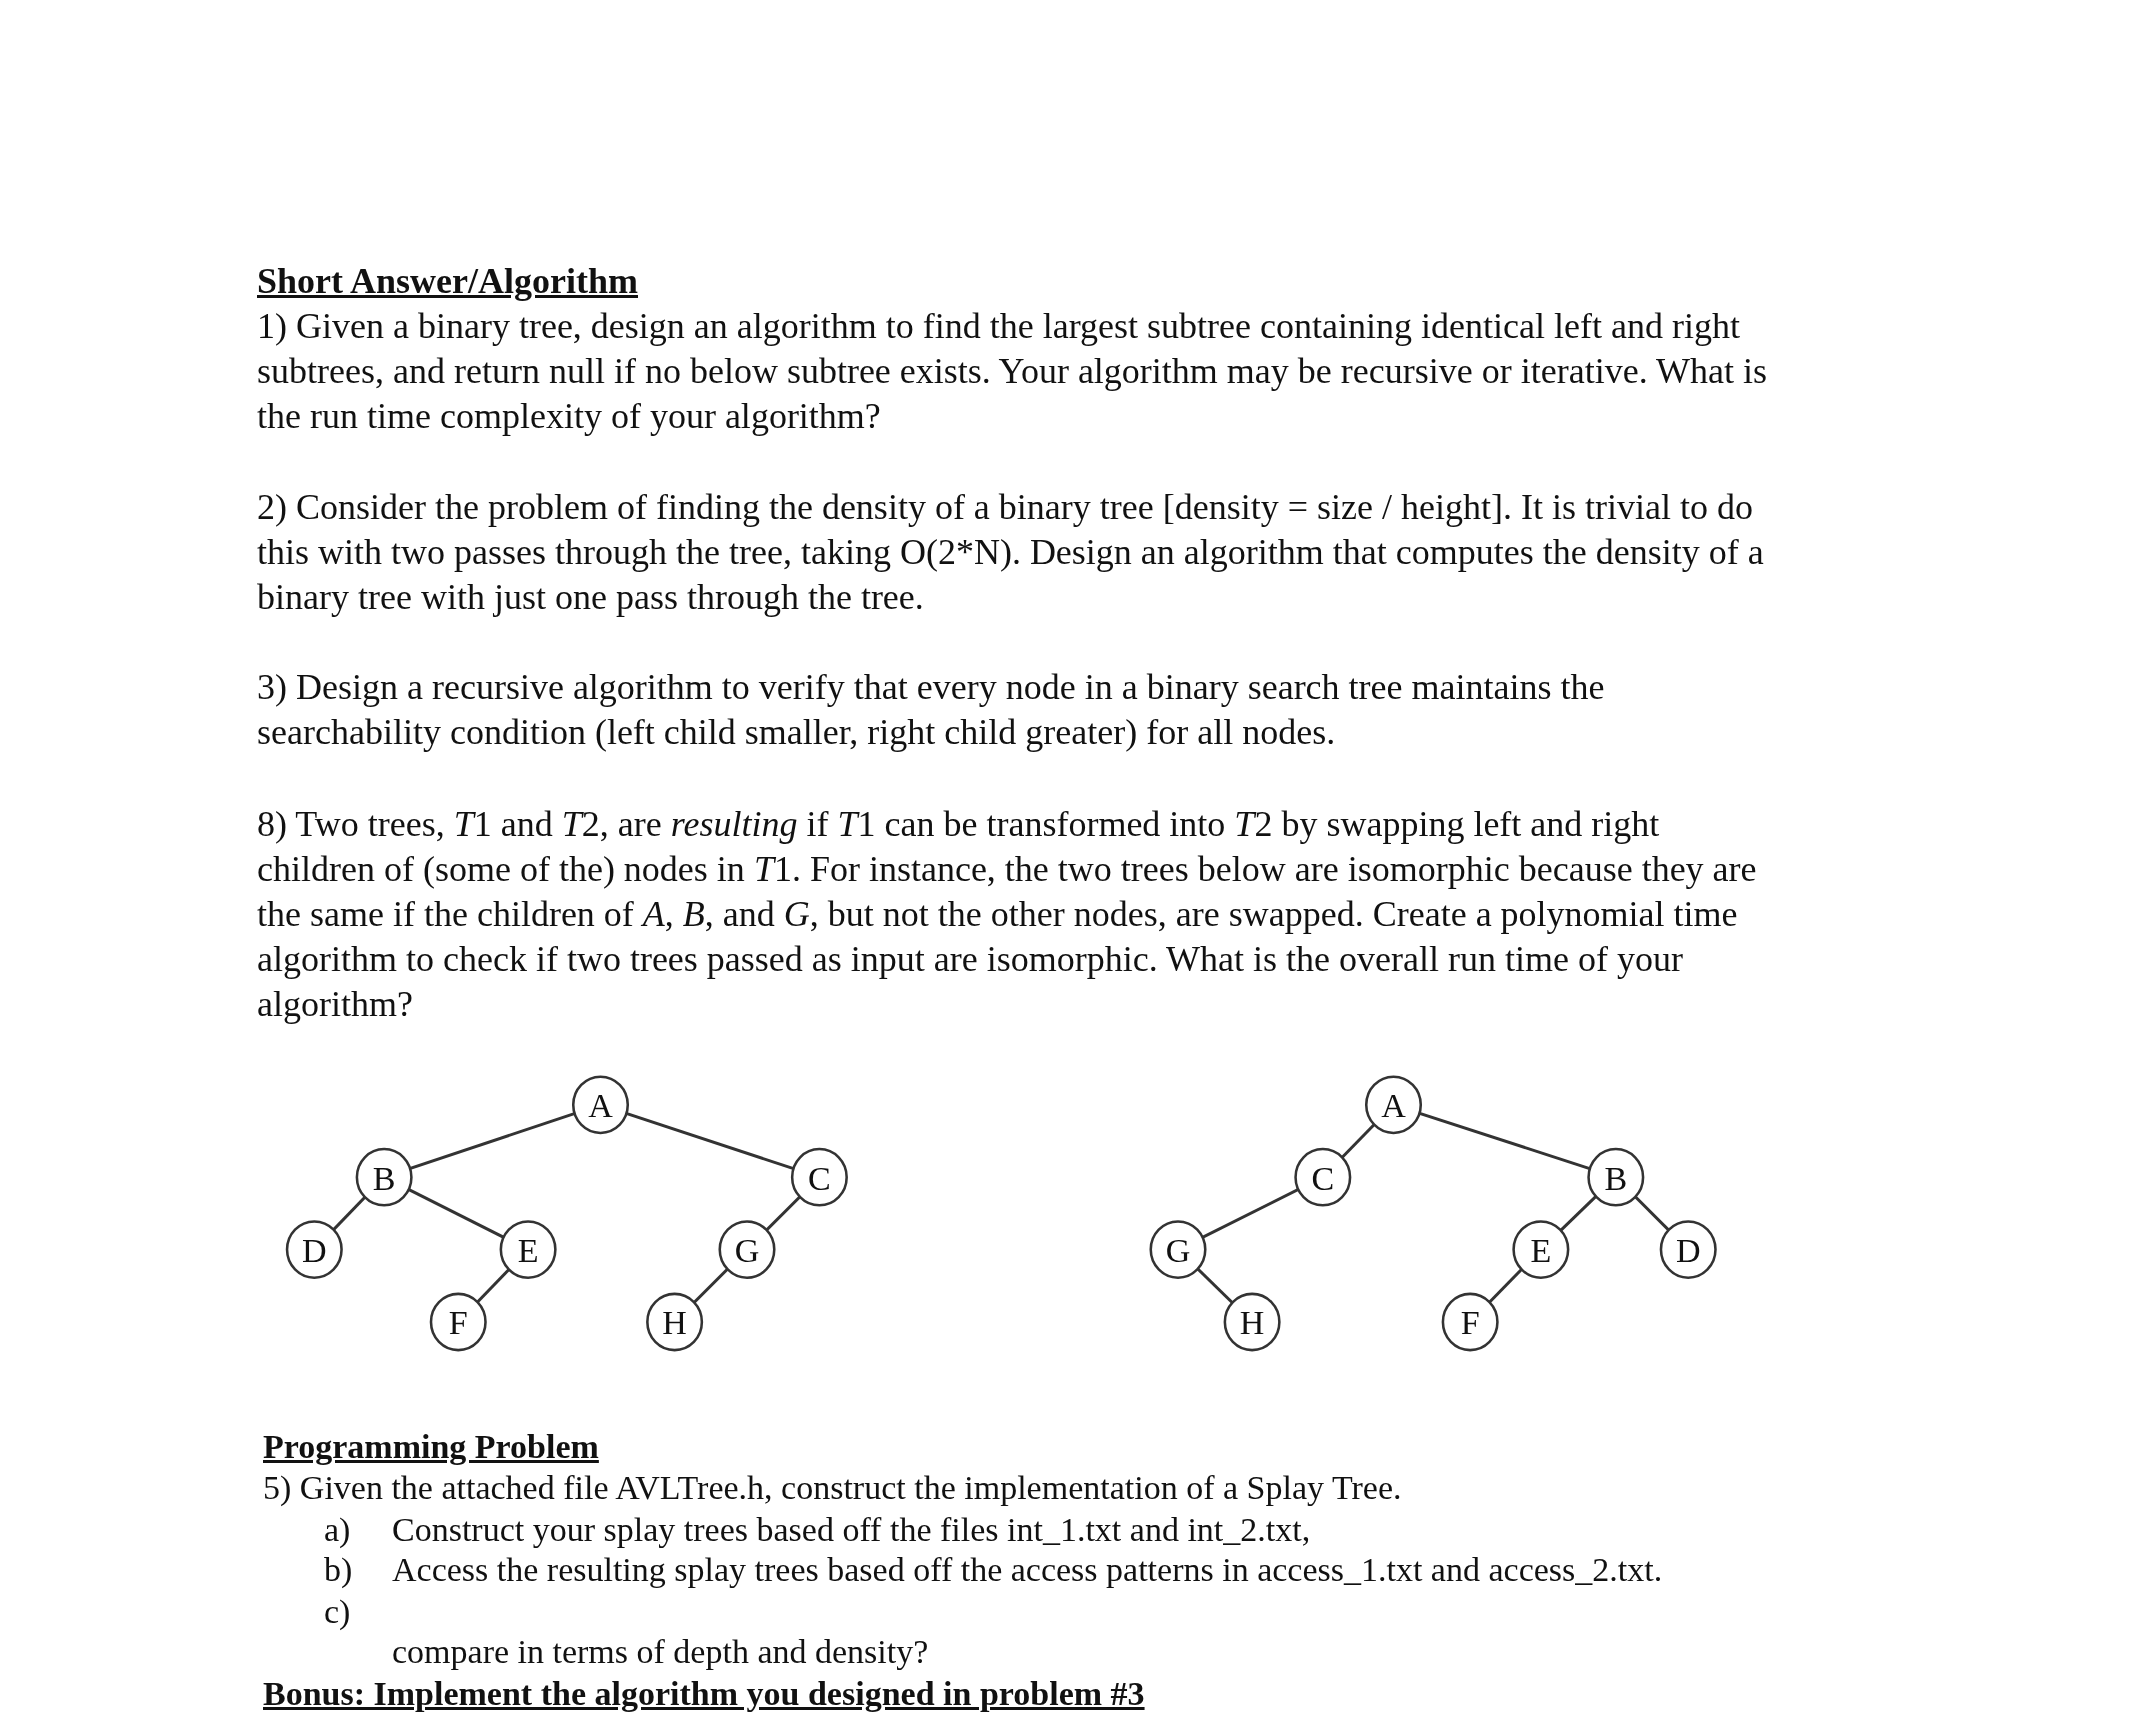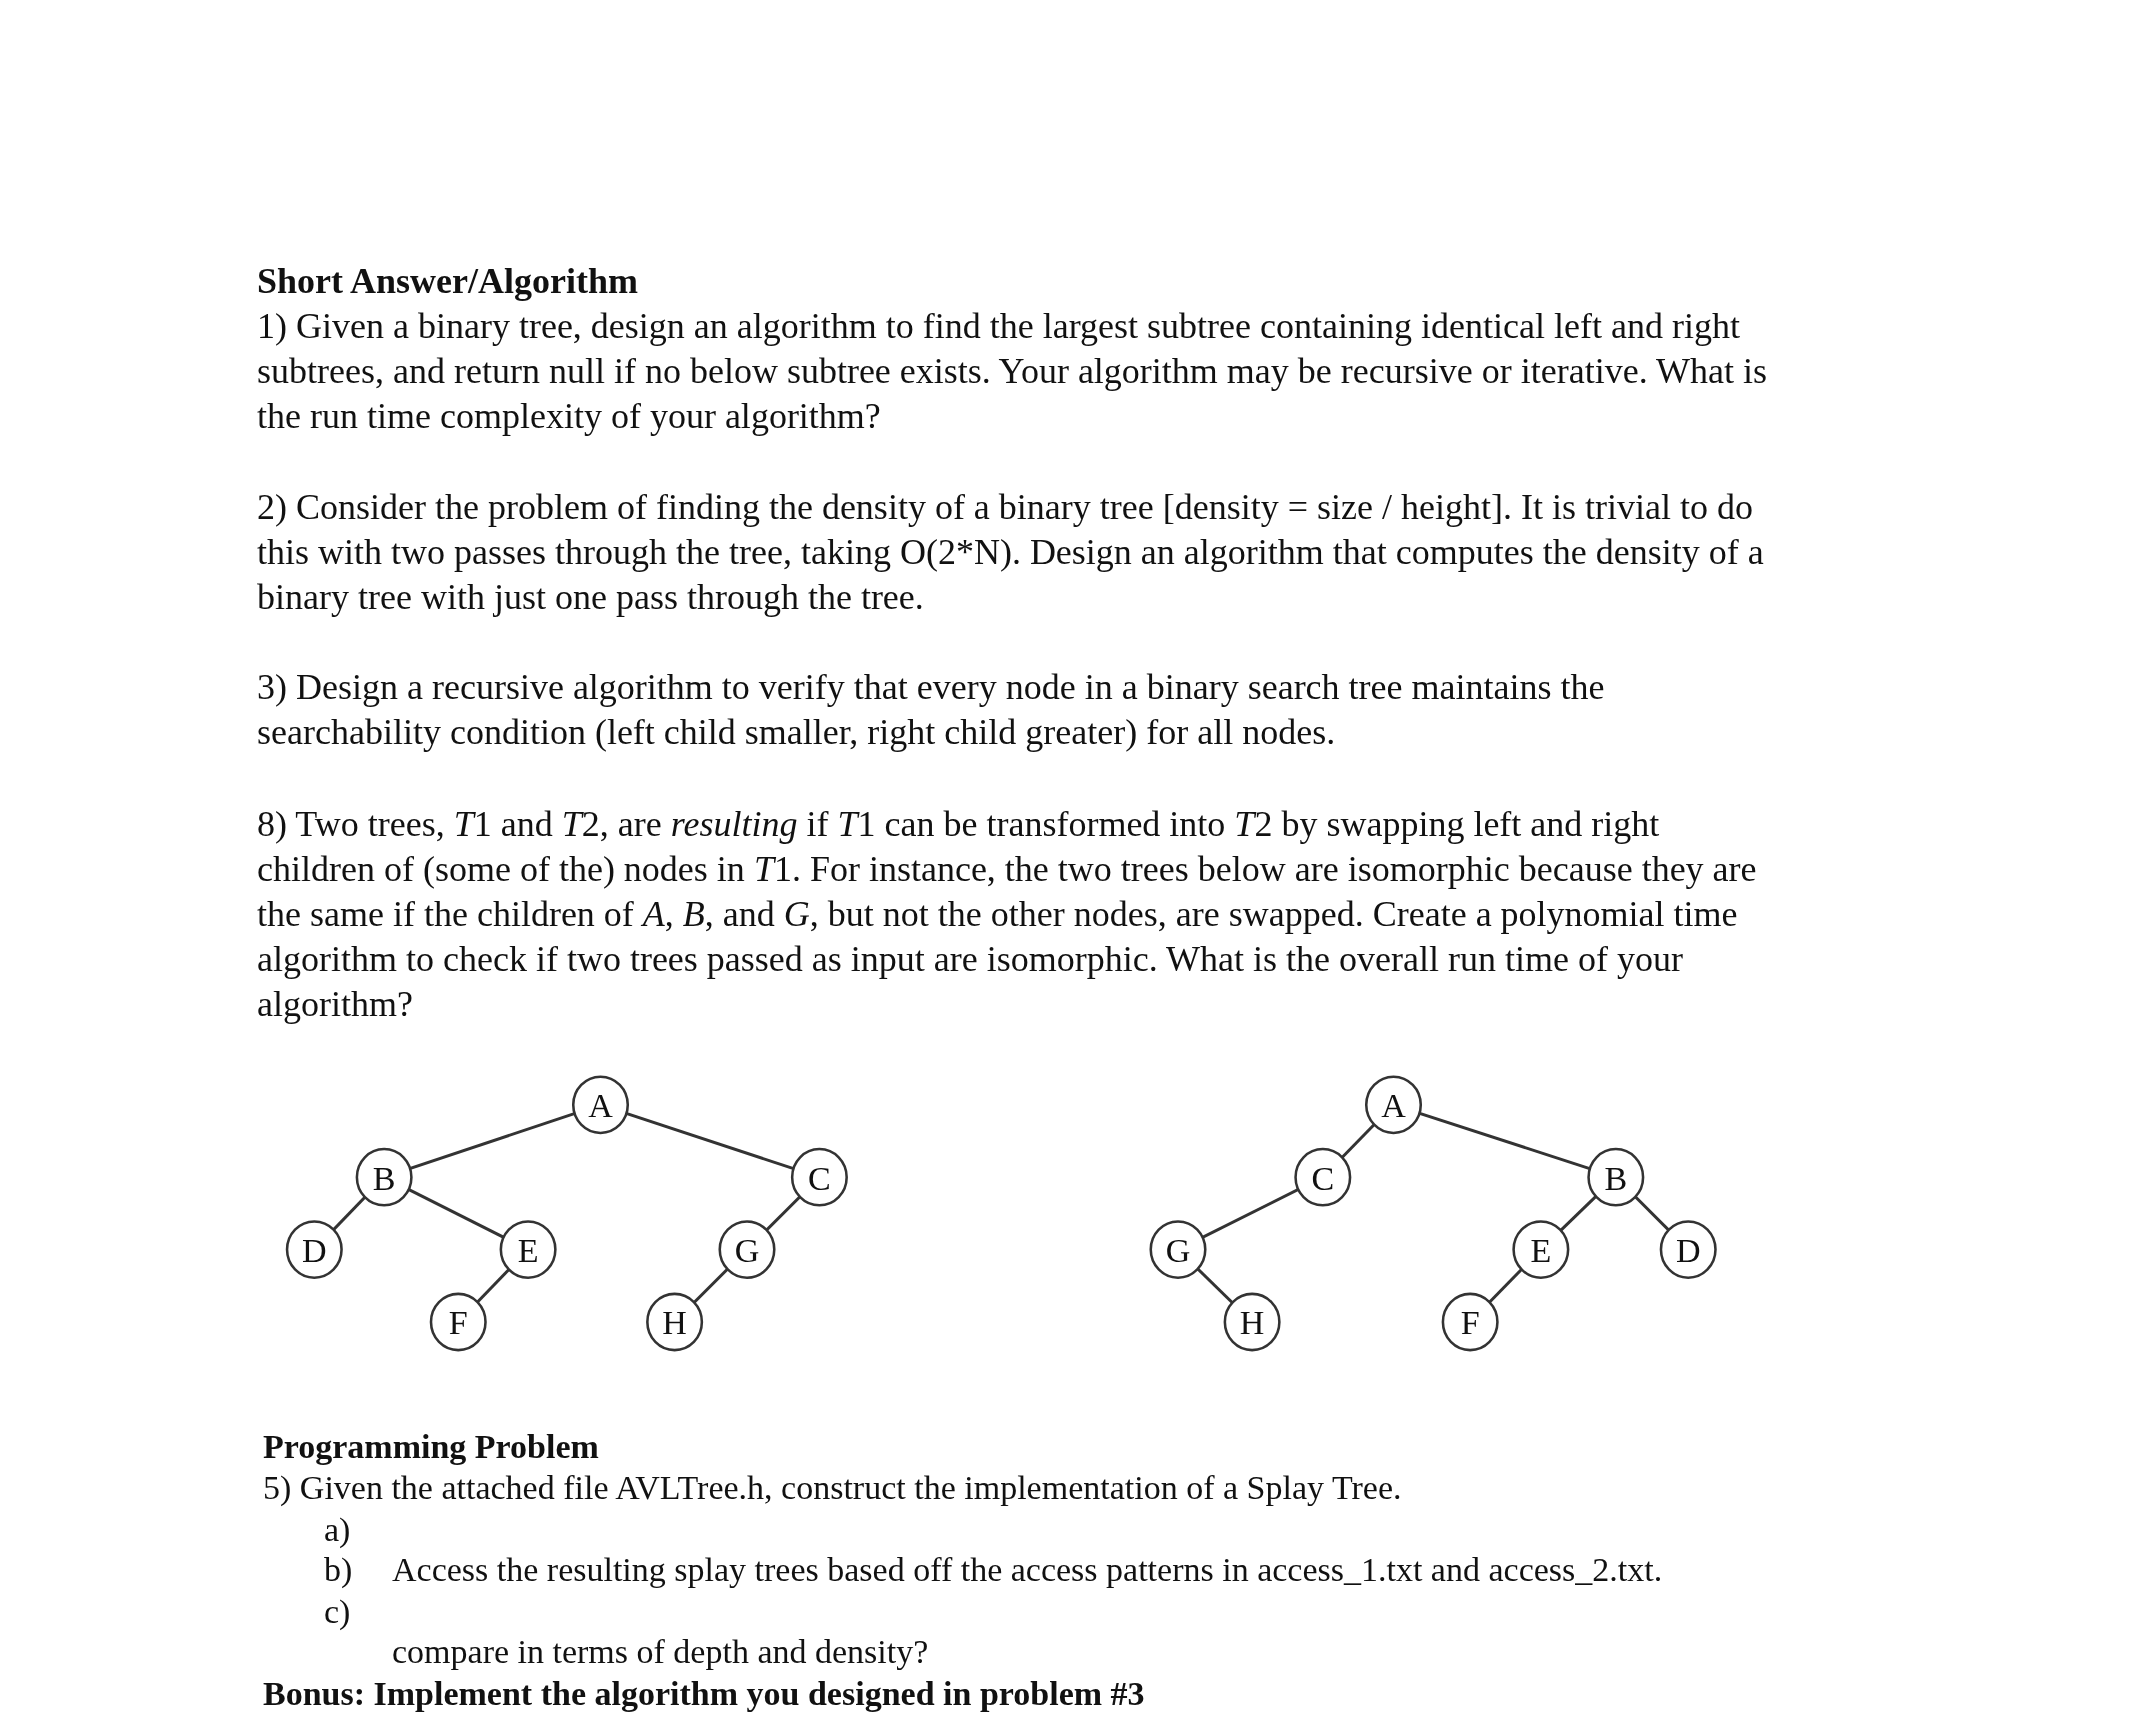--- a/index.html
+++ b/index.html
@@ -1,19 +1,19 @@
 <!DOCTYPE html>
 <html style="font-size:13.6px"><head>
 <meta charset="utf-8">
 <style>
   html, body { margin: 0; padding: 0; background: #ffffff; }
   body { width: 2155px; height: 1736px; position: relative; overflow: hidden;
          font-family: "Liberation Serif", "DejaVu Serif", serif; color: #111; }
   .line { position: absolute; left: 257px; white-space: nowrap; font-size: 36px; line-height: 44px; }
-  .bold { font-weight: bold; }
+  .bold { font-weight: bold; text-decoration: underline; }
   .i { font-style: italic; }
   .prog { font-size: 34px; line-height: 41px; margin-left: 6px; }
   .lbl { position: absolute; left: 318px; }
   .itm { position: absolute; left: 386px; white-space: nowrap; }
   svg#trees { position: absolute; left: 0; top: 0; }
   .node-circle { fill: #fff; stroke: #333; stroke-width: 3; }
   .edge { stroke: #333; stroke-width: 3.5; }
   .node-label { font-family: "Liberation Serif", serif; font-size: 40px; text-anchor: middle; dominant-baseline: central; fill: #111; }
 </style>
 </head>
@@ -121,20 +121,21 @@
         <text x="1982" y="1468" class="node-label">D</text>
       </g>
     </g>
 </svg>
 
 <div class="line prog bold" style="top:1426px">Programming Problem</div>
 <div class="line prog" style="top:1467px">5) Given the attached file AVLTree.h, construct the implementation of a Splay Tree.</div>
 
 <div class="prog" style="position:absolute; top:1509px; left:0; width:2155px; height:41px;">
   <span class="lbl">a)</span>
+  <span class="itm">Construct your splay trees based off the files int_1.txt and int_2.txt,</span>
 </div>
 <div class="prog" style="position:absolute; top:1549px; left:0; width:2155px; height:41px;">
   <span class="lbl">b)</span>
   <span class="itm">Access the resulting splay trees based off the access patterns in access_1.txt and access_2.txt.</span>
 </div>
 <div class="prog" style="position:absolute; top:1591px; left:0; width:2155px; height:41px;">
   <span class="lbl">c)</span>
 </div>
 <div class="prog" style="position:absolute; top:1631px; left:0; width:2155px; height:41px;padding-left:29px;">
   <span class="itm">compare in terms of depth and density?</span>

